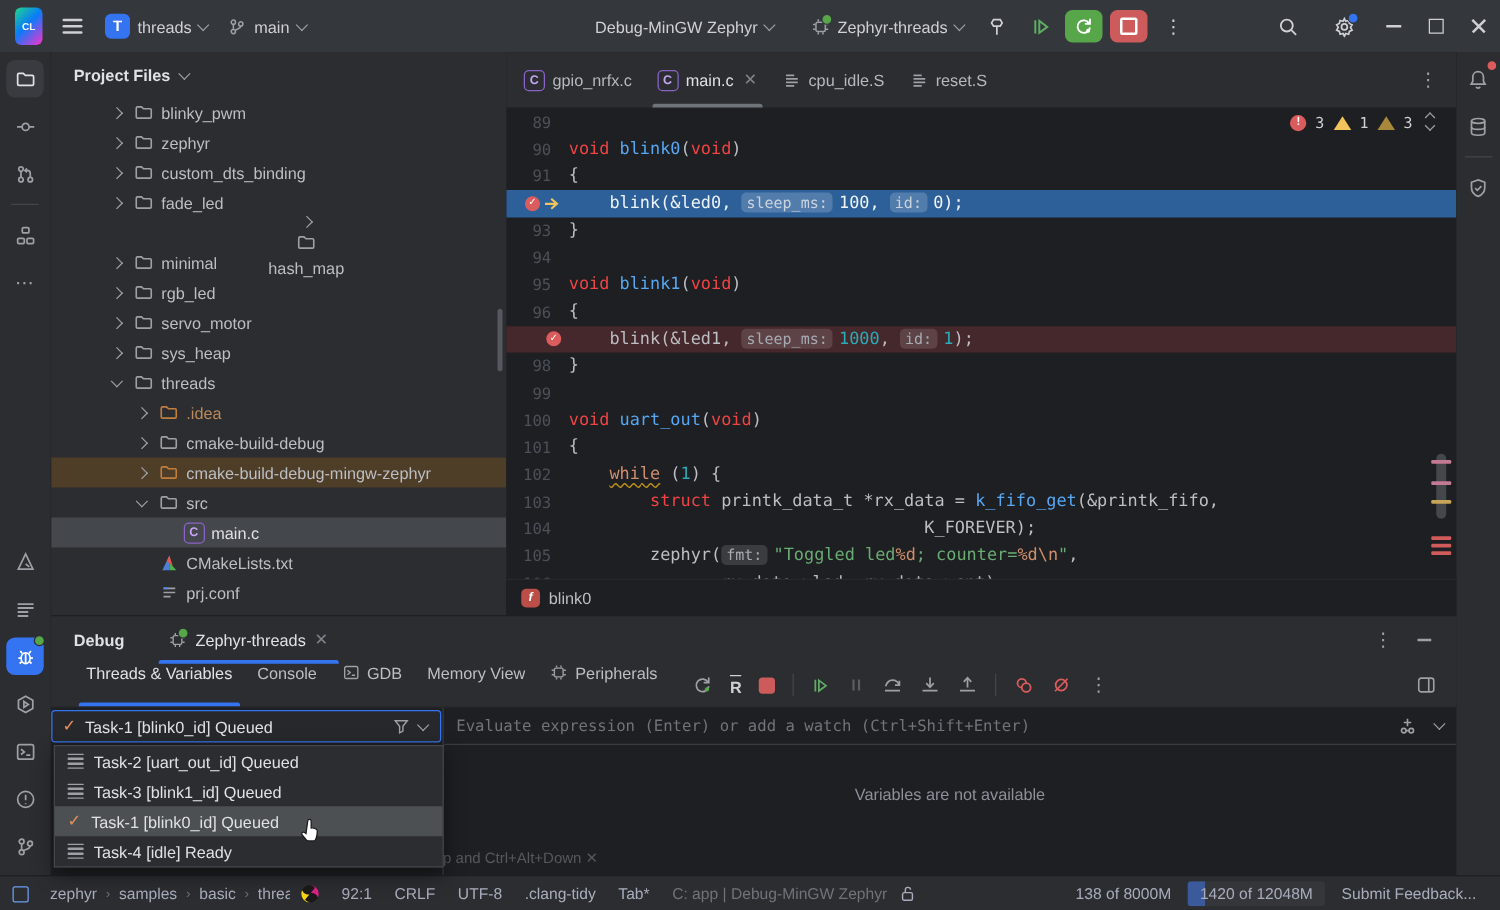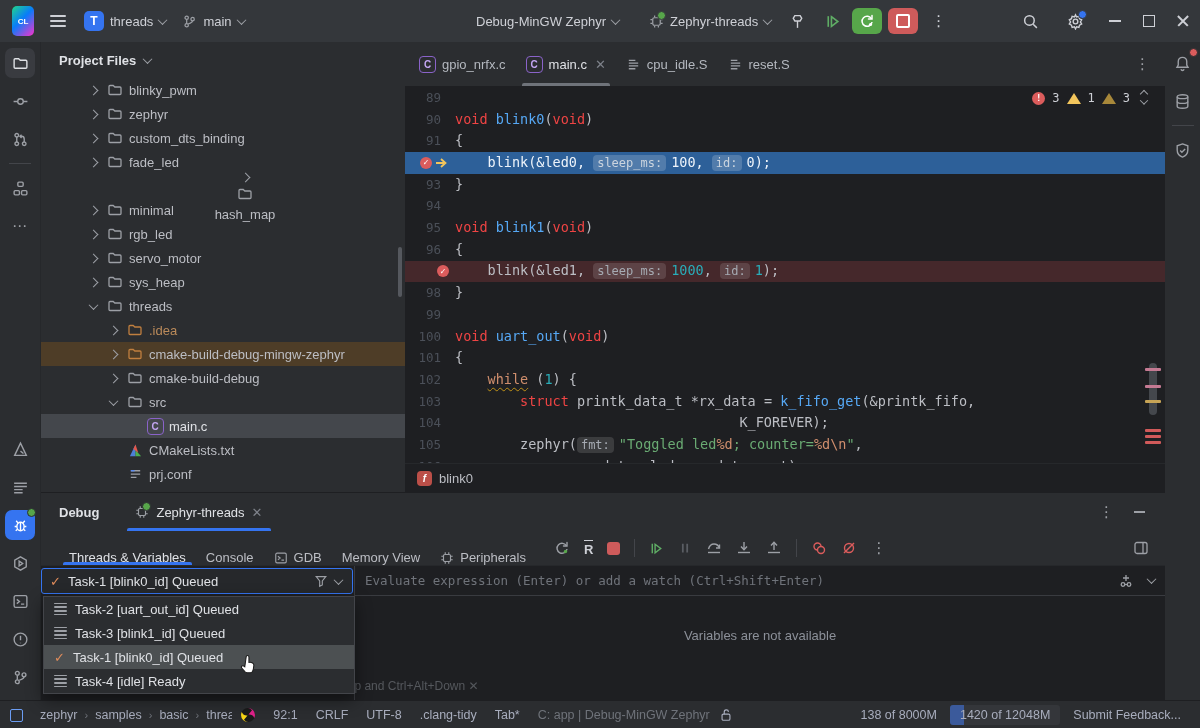--- a/index.html
+++ b/index.html
@@ -91,21 +91,21 @@
   .f-ic{width:15px;height:15px;border-radius:4px;background:#BB4F48;color:#fff;font-size:10px;font-style:italic;font-weight:700;display:flex;align-items:center;justify-content:center}
 
   
   #debugpanel{left:41px;top:492px;width:1124px;height:208px;background:#2B2D30;border-top:1px solid #1E1F22}
   #dbghead{height:38px;display:flex;align-items:center;padding-left:18px;gap:8px}
   #dbgtitle{font-weight:700;color:#DFE1E5;margin-right:20px}
   .dbgtab{display:flex;align-items:center;gap:7px;height:38px;padding:0 8px;position:relative;color:#DFE1E5}
   .dbgtab::after{content:"";position:absolute;left:0;right:0;bottom:0;height:3px;background:#3574F0;border-radius:2px 2px 0 0}
   #dbghead .rgt{margin-left:auto;display:flex;align-items:center;gap:20px;padding-right:20px;color:#9DA0A6}
   #dbgtabs{height:34px;display:flex;align-items:center;padding-left:18px;gap:4px;border-bottom:1px solid #26282B}
-  .subtab{display:flex;align-items:flex-end;gap:6px;height:34px;padding:0 10px;position:relative;color:#BCBEC4}
+  .subtab{display:flex;align-items:flex-start;gap:6px;height:34px;padding:0 10px;position:relative;color:#BCBEC4}
   .subtab.active{color:#DFE1E5}
   .subtab.active::after{content:"";position:absolute;left:4px;right:4px;bottom:0;height:3px;background:#3574F0;border-radius:2px 2px 0 0}
   #dbgtools{display:flex;align-items:center;gap:14px;margin-left:14px;color:#9DA0A6}
   .vsep{width:1px;height:18px;background:#43454A}
   .stopfill{width:13px;height:13px;background:#CE5B5B;border-radius:3px}
   #layouticon{margin-left:auto;margin-right:16px}
   #dbgcontent{position:relative;height:135px;background:#1E1F22}
   #combobox{left:0;top:2px;width:312px;height:26px;border:1px solid #3574F0;border-radius:3px;background:#26282B;
     display:flex;align-items:center;gap:7px;padding:0 8px;box-sizing:border-box;color:#DFE1E5}
   .checkmark{color:#E08C5B;font-weight:700}
@@ -457,41 +457,41 @@
           <span class="chevslot">
             <span class="chev right"></span>
           </span>
           <span class="ticon">
             <svg width="16" height="16" viewBox="0 0 16 16" fill="none" stroke="#C07F3F" stroke-width="1.3">
               <path d="M2 4.5c0-.6.4-1 1-1h3.2L7.8 5H13c.6 0 1 .4 1 1v5.5c0 .6-.4 1-1 1H3c-.6 0-1-.4-1-1z"></path>
             </svg>
           </span>
           <span class="tlabel" style="color: rgb(186, 138, 90);">.idea</span>
         </div>
+        <div class="tree-row" style="padding-left: 64px;">
+          <span class="chevslot">
+            <span class="chev right"></span>
+          </span>
+          <span class="ticon">
+            <svg width="16" height="16" viewBox="0 0 16 16" fill="none" stroke="#9DA0A6" stroke-width="1.3">
+              <path d="M2 4.5c0-.6.4-1 1-1h3.2L7.8 5H13c.6 0 1 .4 1 1v5.5c0 .6-.4 1-1 1H3c-.6 0-1-.4-1-1z"></path>
+            </svg>
+          </span>
+          <span class="tlabel">cmake-build-debug</span>
+        </div>
         <div class="tree-row excluded" style="padding-left: 64px;">
           <span class="chevslot">
             <span class="chev right"></span>
           </span>
           <span class="ticon">
             <svg width="16" height="16" viewBox="0 0 16 16" fill="none" stroke="#C07F3F" stroke-width="1.3">
               <path d="M2 4.5c0-.6.4-1 1-1h3.2L7.8 5H13c.6 0 1 .4 1 1v5.5c0 .6-.4 1-1 1H3c-.6 0-1-.4-1-1z"></path>
             </svg>
           </span>
           <span class="tlabel">cmake-build-debug-mingw-zephyr</span>
-        </div>
-        <div class="tree-row" style="padding-left: 64px;">
-          <span class="chevslot">
-            <span class="chev right"></span>
-          </span>
-          <span class="ticon">
-            <svg width="16" height="16" viewBox="0 0 16 16" fill="none" stroke="#9DA0A6" stroke-width="1.3">
-              <path d="M2 4.5c0-.6.4-1 1-1h3.2L7.8 5H13c.6 0 1 .4 1 1v5.5c0 .6-.4 1-1 1H3c-.6 0-1-.4-1-1z"></path>
-            </svg>
-          </span>
-          <span class="tlabel">cmake-build-debug</span>
         </div>
         <div class="tree-row" style="padding-left: 64px;">
           <span class="chevslot">
             <span class="chev down"></span>
           </span>
           <span class="ticon">
             <svg width="16" height="16" viewBox="0 0 16 16" fill="none" stroke="#9DA0A6" stroke-width="1.3">
               <path d="M2 4.5c0-.6.4-1 1-1h3.2L7.8 5H13c.6 0 1 .4 1 1v5.5c0 .6-.4 1-1 1H3c-.6 0-1-.4-1-1z"></path>
             </svg>
           </span>

